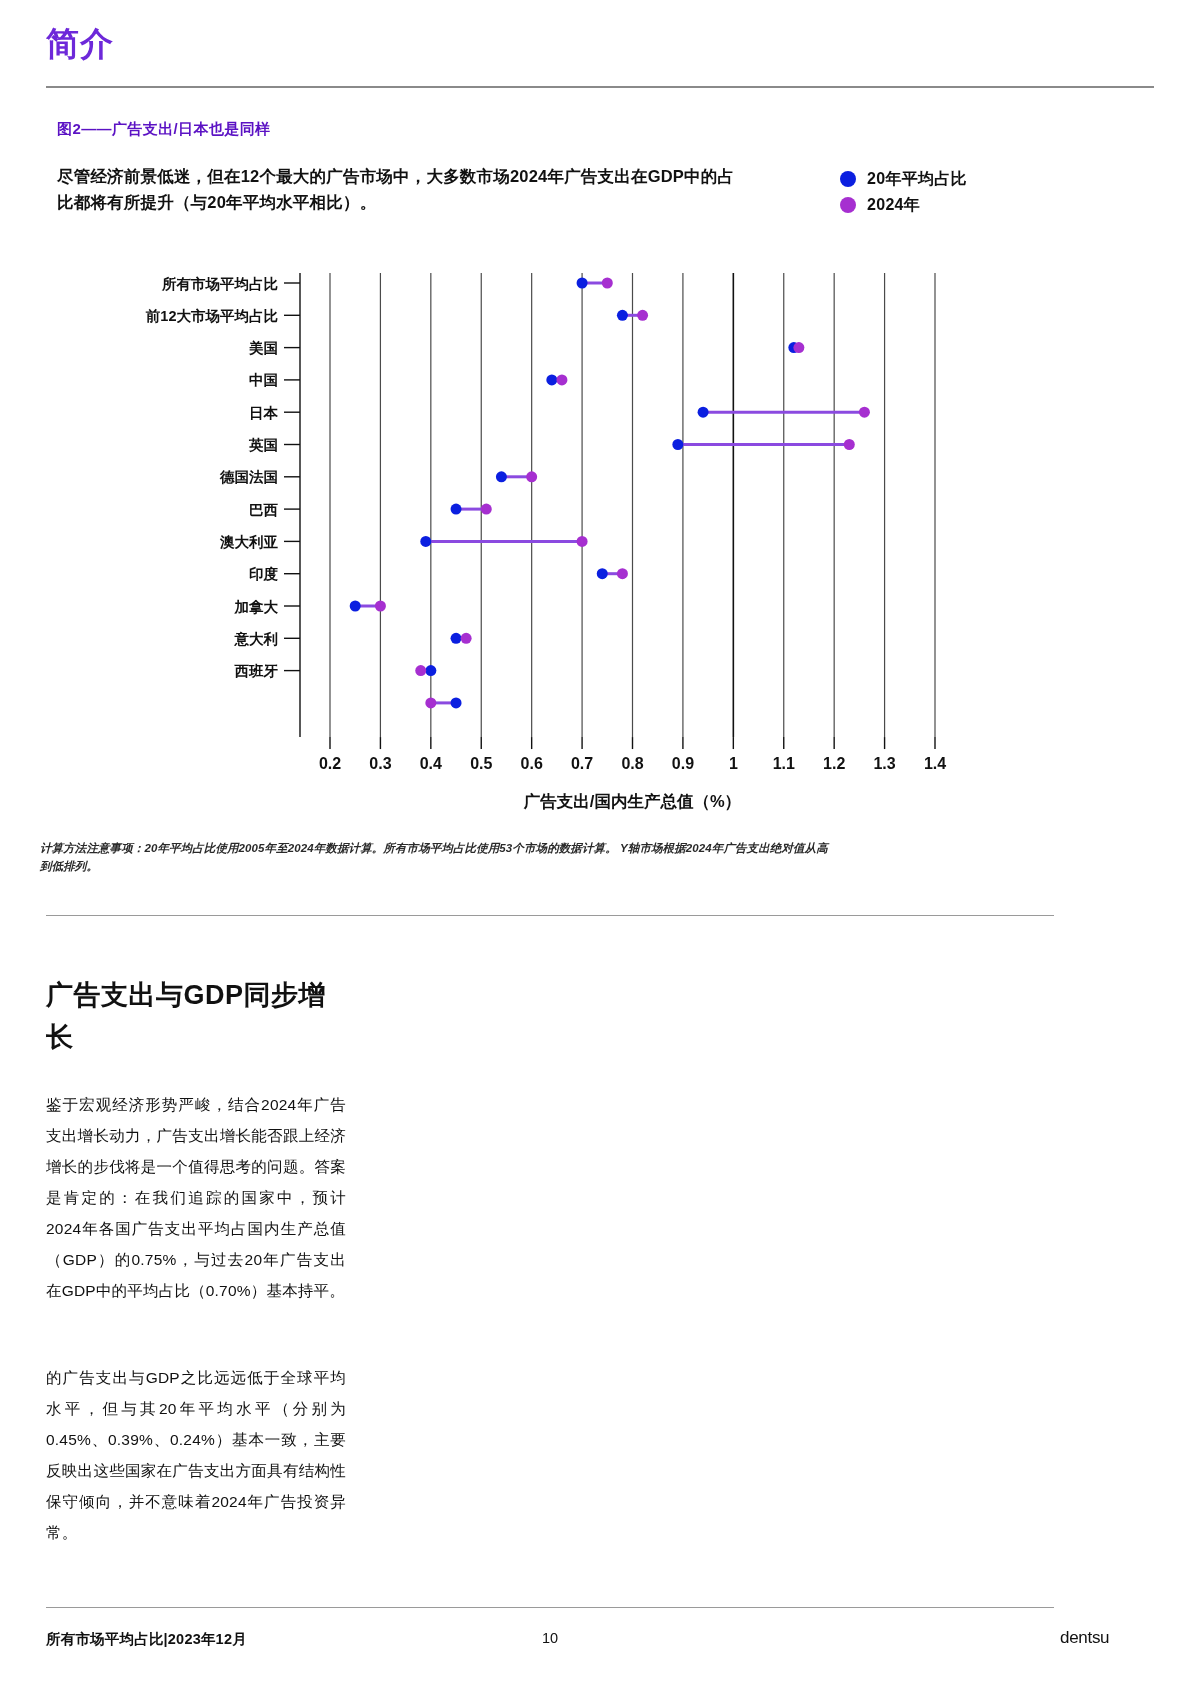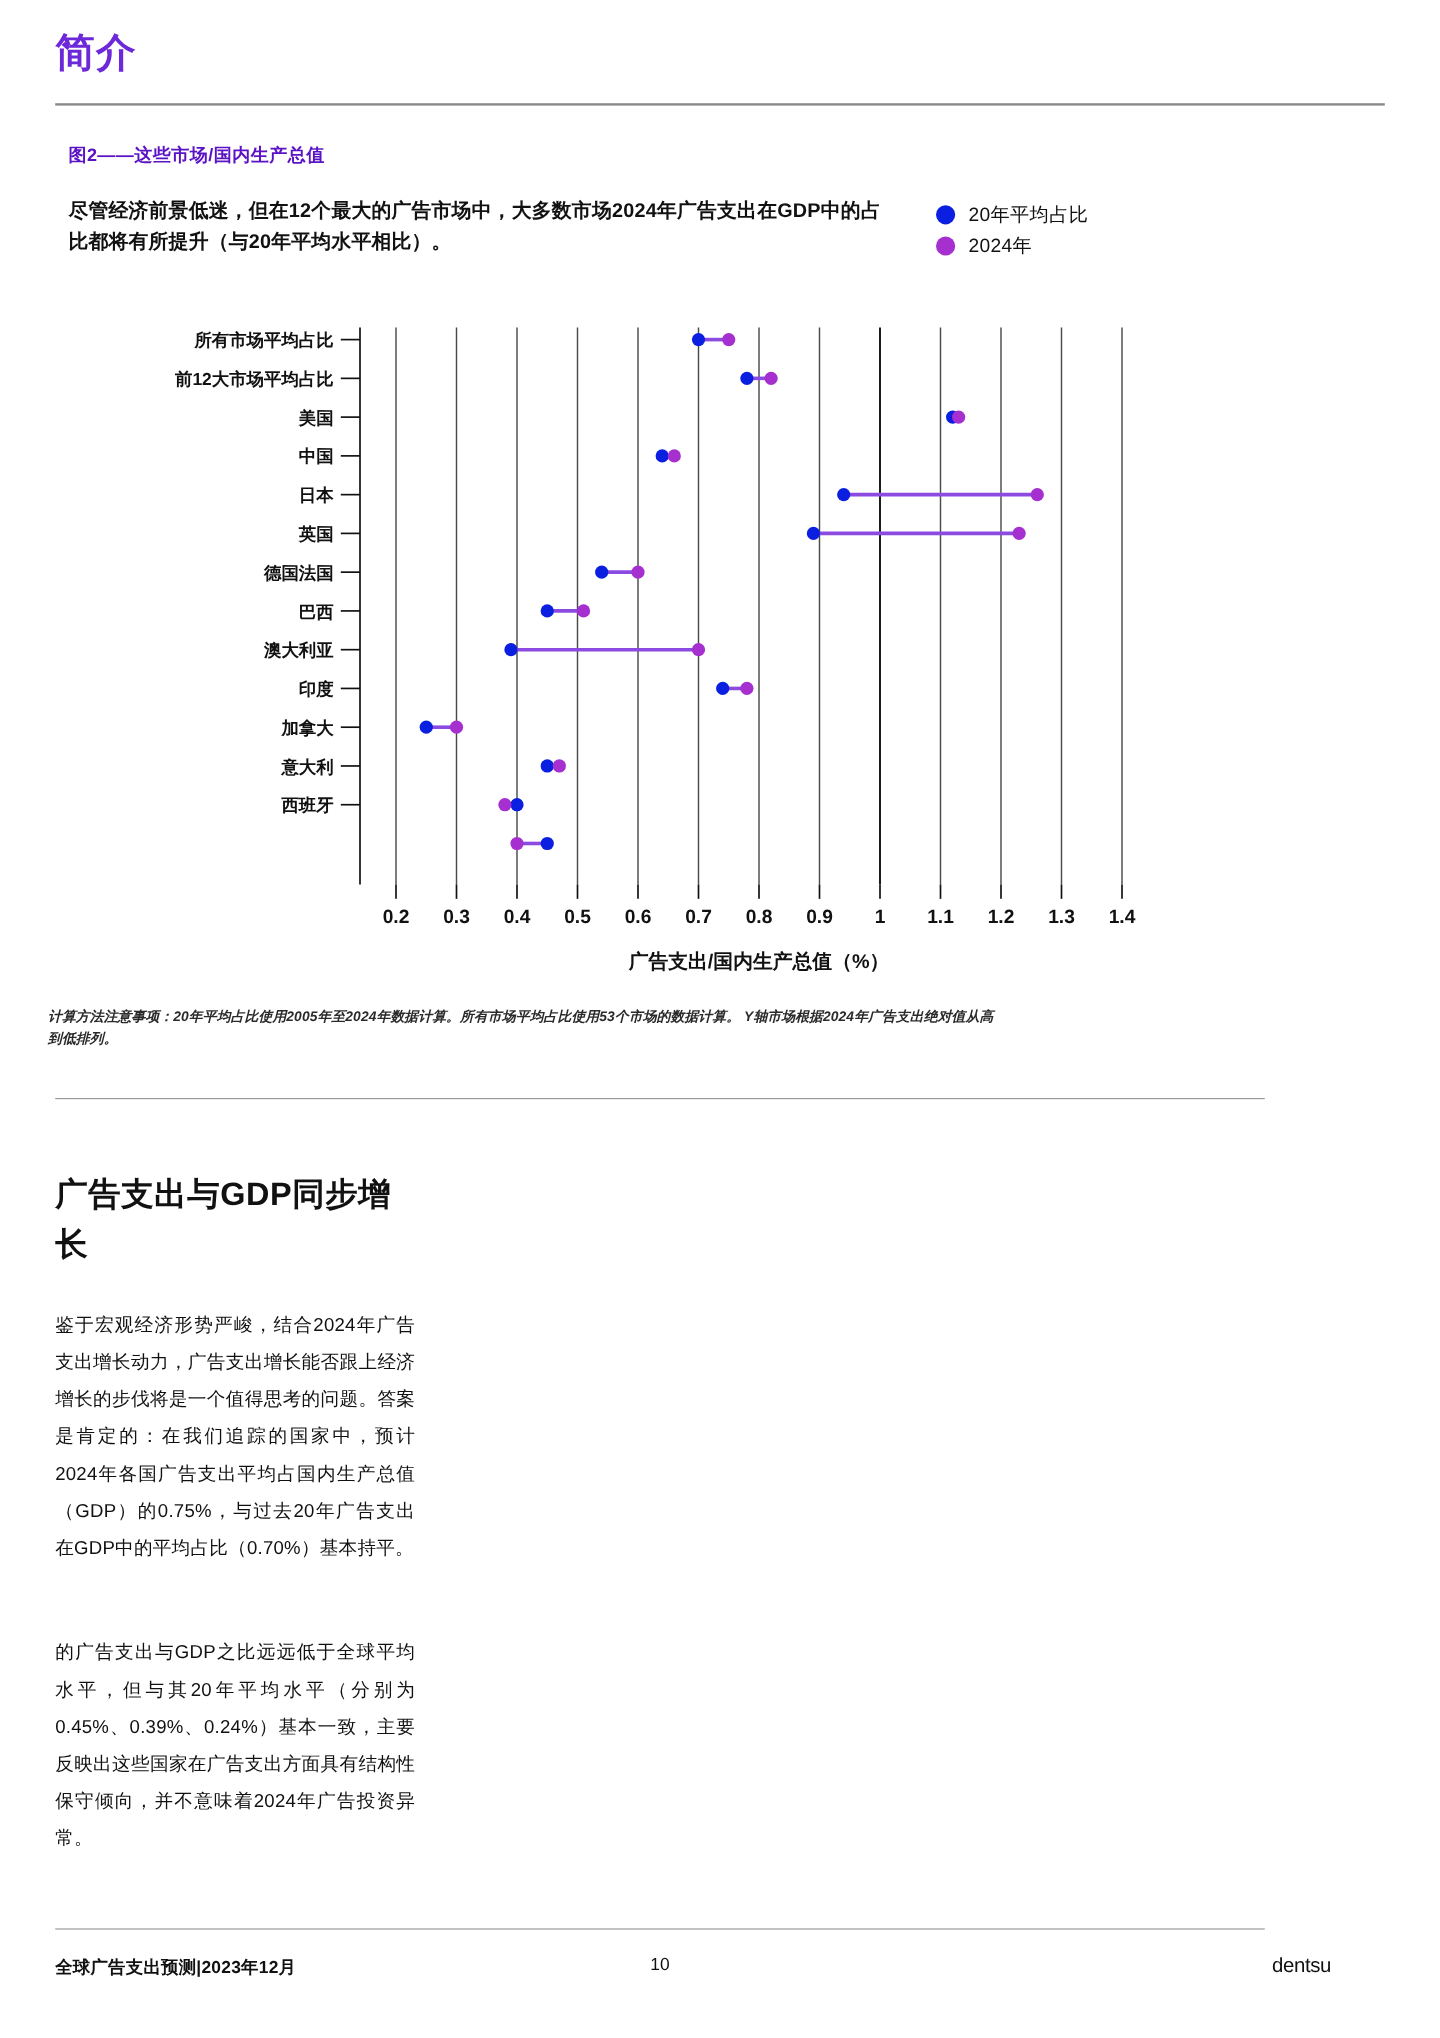--- a/index.html
+++ b/index.html
@@ -58,22 +58,23 @@
     font-size: 16.5px;
     font-weight: bold;
     line-height: 1.55;
     color: #111111;
     letter-spacing: .2px;
   }
 
   
   .legend {
     position: absolute;
-    left: 780px;
+    left: 840px;
     top: 166px;
+    font-weight: bold;
   }
   .legend-row {
     display: flex;
     align-items: center;
     height: 26px;
   }
   .legend-dot {
     width: 16px;
     height: 16px;
     border-radius: 50%;
@@ -187,21 +188,21 @@
   }
 </style>
 </head>
 <body>
 
 <div class="page">
 
   <div class="section-title">简介</div>
   <div class="hr-top"></div>
 
-  <div class="fig-label">图2——这些市场/国内生产总值</div>
+  <div class="fig-label">图2——广告支出/日本也是同样</div>
   <div class="fig-desc">尽管经济前景低迷，但在12个最大的广告市场中，大多数市场2024年广告支出在GDP中的占比都将有所提升（与20年平均水平相比）。</div>
 
   <div class="legend">
     <div class="legend-row">
       <span class="legend-dot" style="background:#0b1fe0"></span>
       <span class="legend-text">20年平均占比</span>
     </div>
     <div class="legend-row">
       <span class="legend-dot" style="background:#a62fd0"></span>
       <span class="legend-text">2024年</span>
@@ -365,17 +366,17 @@
     <div class="col col-1">
       <h2 class="body-head">广告支出与GDP同步增长</h2>
       <p class="body-p">鉴于宏观经济形势严峻，结合2024年广告支出增长动力，广告支出增长能否跟上经济增长的步伐将是一个值得思考的问题。答案是肯定的：在我们追踪的国家中，预计2024年各国广告支出平均占国内生产总值（GDP）的0.75%，与过去20年广告支出在GDP中的平均占比（0.70%）基本持平。</p>
     </div>
     <div class="col col-3">
       <p class="body-p">的广告支出与GDP之比远远低于全球平均水平，但与其20年平均水平（分别为0.45%、0.39%、0.24%）基本一致，主要反映出这些国家在广告支出方面具有结构性保守倾向，并不意味着2024年广告投资异常。</p>
     </div>
   </div>
 
   <div class="hr-bot"></div>
-  <div class="footer-left">全球广告支出预测|2023年12月</div>
+  <div class="footer-left">所有市场平均占比|2023年12月</div>
   <div class="footer-page">10</div>
   <div class="footer-brand">dentsu</div>
 
 </div>
 
 </body></html>

